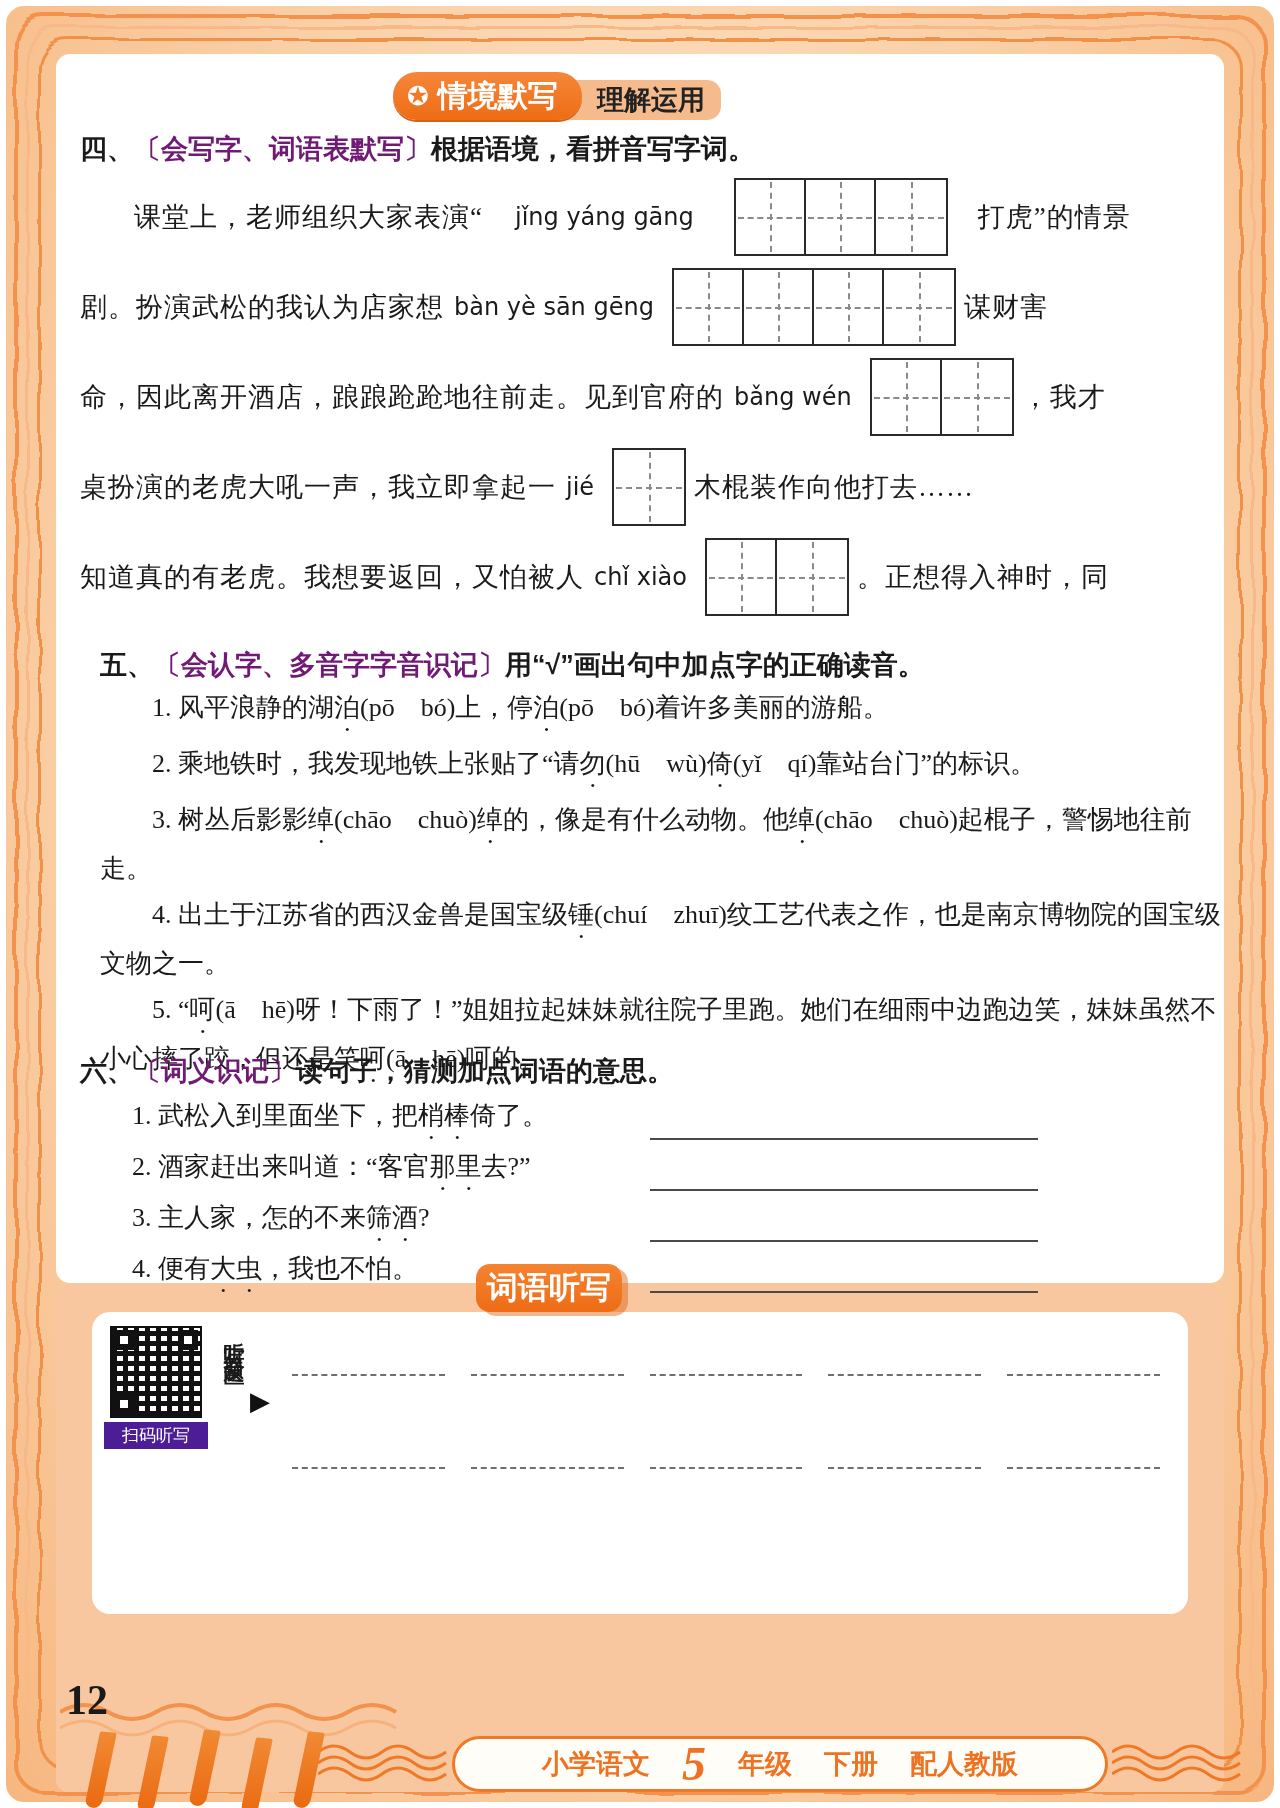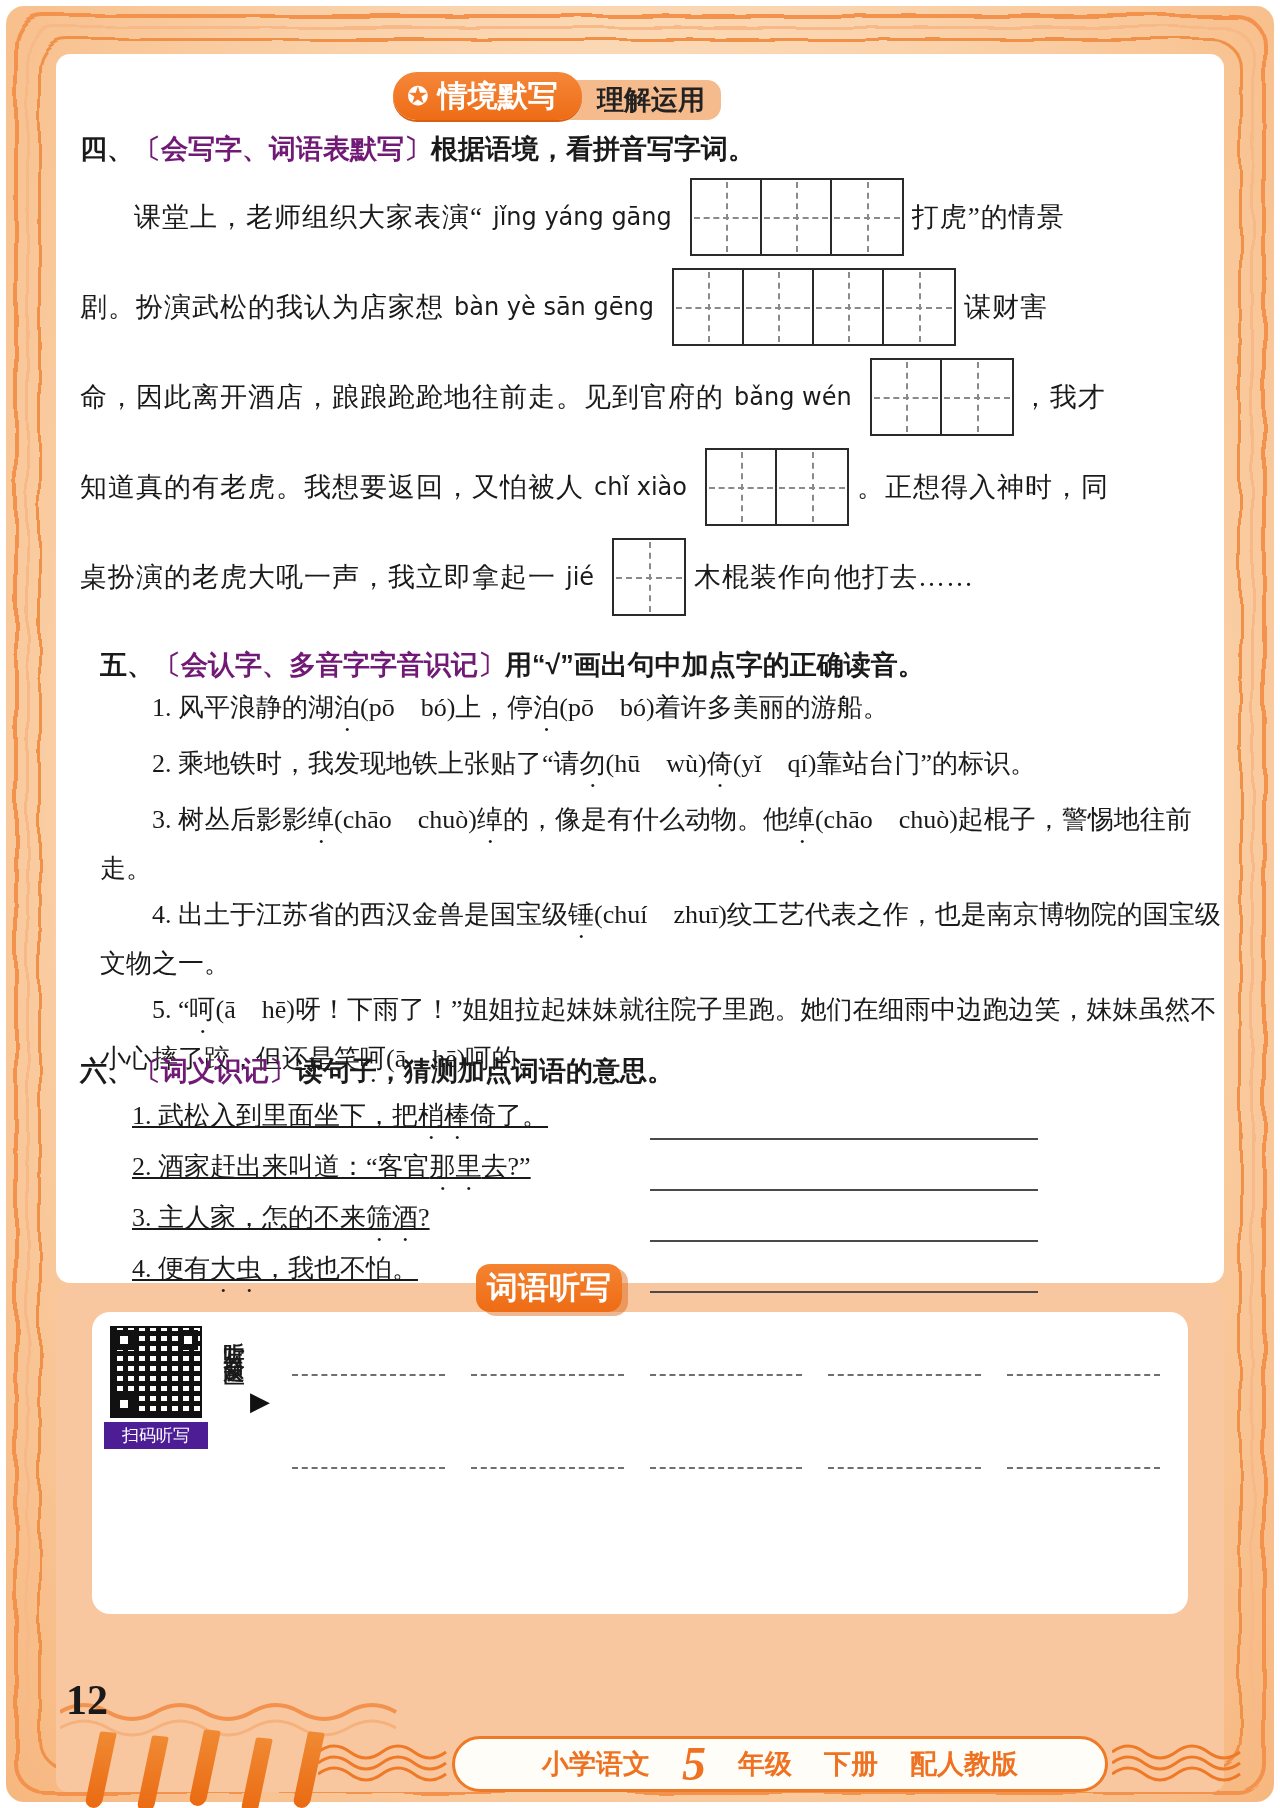--- a/index.html
+++ b/index.html
@@ -25,32 +25,32 @@
 
   
   .sec{position:absolute;left:80px;width:1128px;}
   .sec-h{font-size:27px;font-weight:700;line-height:46px;white-space:nowrap;
          font-family:"Liberation Sans",sans-serif;}
   .sec-h .tag{color:#701a75;font-weight:600;font-family:"Liberation Serif",serif;}
 
   
   .para{margin-top:0;}
   .pline{display:flex;align-items:center;height:90px;font-size:27px;white-space:nowrap;}
-  .pline.indent{padding-left:54px;}
+  .pline.indent{padding-left:54px;gap:22px;}
   .cn{letter-spacing:1px;}
   .py{font-family:"DejaVu Sans",sans-serif;font-size:24px;margin:0 10px;white-space:pre;}
   .wbox{display:inline-flex;border:2.5px solid #2a2a2a;background:#fff;margin:0 8px;position:relative;}
   .wcell{width:70px;height:74px;border-right:2.5px solid #2a2a2a;position:relative;box-sizing:border-box;}
   .wcell:last-child{border-right:none;}
   .wcell::before{content:"";position:absolute;left:50%;top:2px;bottom:2px;border-left:2px dashed #8a8a8a;}
   .wcell::after{content:"";position:absolute;top:50%;left:2px;right:2px;border-top:2px dashed #8a8a8a;}
 
   
   .item{font-size:26px;line-height:39px;text-indent:52px;margin:0 0 7px 0;position:relative;}
-  .sec6 .item{line-height:43px;margin:0;text-decoration:underline;}
+  .sec6 .item{line-height:43px;margin:0;}
   .dot{-webkit-text-emphasis:filled dot #1a1a1a;-webkit-text-emphasis-position:under left;
        text-emphasis:filled dot #1a1a1a;text-emphasis-position:under left;}
   .ans{position:absolute;left:570px;bottom:5px;width:388px;border-bottom:2.5px solid #4a4a4a;height:0;}
 
   
   .dict-badge{position:absolute;left:476px;top:1264px;height:48px;padding:0 11px;border-radius:14px;
       background:linear-gradient(#f58330,#ee6c15);display:flex;align-items:center;z-index:4;
       font-family:"Liberation Sans",sans-serif;font-weight:700;font-size:31px;color:#fff;
       box-shadow:6px 4px 0 rgba(217,95,18,.45);}
   .panel{position:absolute;left:92px;top:1312px;right:92px;height:302px;background:#fff;border-radius:18px;z-index:3;}
@@ -135,35 +135,35 @@
       <div class="pline">
         <span class="cn">命，因此离开酒店，踉踉跄跄地往前走。见到官府的</span>
           <span class="py">bǎng wén</span>
           <span class="wbox">
             <span class="wcell"></span>
             <span class="wcell"></span>
           </span>
           <span class="cn">，我才</span>
       </div>
       <div class="pline">
+        <span class="cn">桌扮演的老虎大吼一声，我立即拿起一</span>
+          <span class="py">jié</span>
+          <span class="wbox">
+            <span class="wcell"></span>
+          </span>
+          <span class="cn">木棍装作向他打去……</span>
+      </div>
+      <div class="pline">
         <span class="cn">知道真的有老虎。我想要返回，又怕被人</span>
           <span class="py">chǐ xiào</span>
           <span class="wbox">
             <span class="wcell"></span>
             <span class="wcell"></span>
           </span>
           <span class="cn">。正想得入神时，同</span>
-      </div>
-      <div class="pline">
-        <span class="cn">桌扮演的老虎大吼一声，我立即拿起一</span>
-          <span class="py">jié</span>
-          <span class="wbox">
-            <span class="wcell"></span>
-          </span>
-          <span class="cn">木棍装作向他打去……</span>
       </div>
     </div>
   </div>
 
   <div class="sec" style="top:642px;margin-left:20px;">
     <div class="sec-h">
       <span>五、</span><span class="tag">〔会认字、多音字字音识记〕</span><span>用“√”画出句中加点字的正确读音。</span>
     </div>
     <div class="item"><span>1. 风平浪静的湖</span><span class="dot">泊</span><span>(pō　bó)上，停</span><span class="dot">泊</span><span>(pō　bó)着许多美丽的游船。</span></div>
     <div class="item"><span>2. 乘地铁时，我发现地铁上张贴了“请</span><span class="dot">勿</span><span>(hū　wù)</span><span class="dot">倚</span><span>(yǐ　qí)靠站台门”的标识。</span></div>

